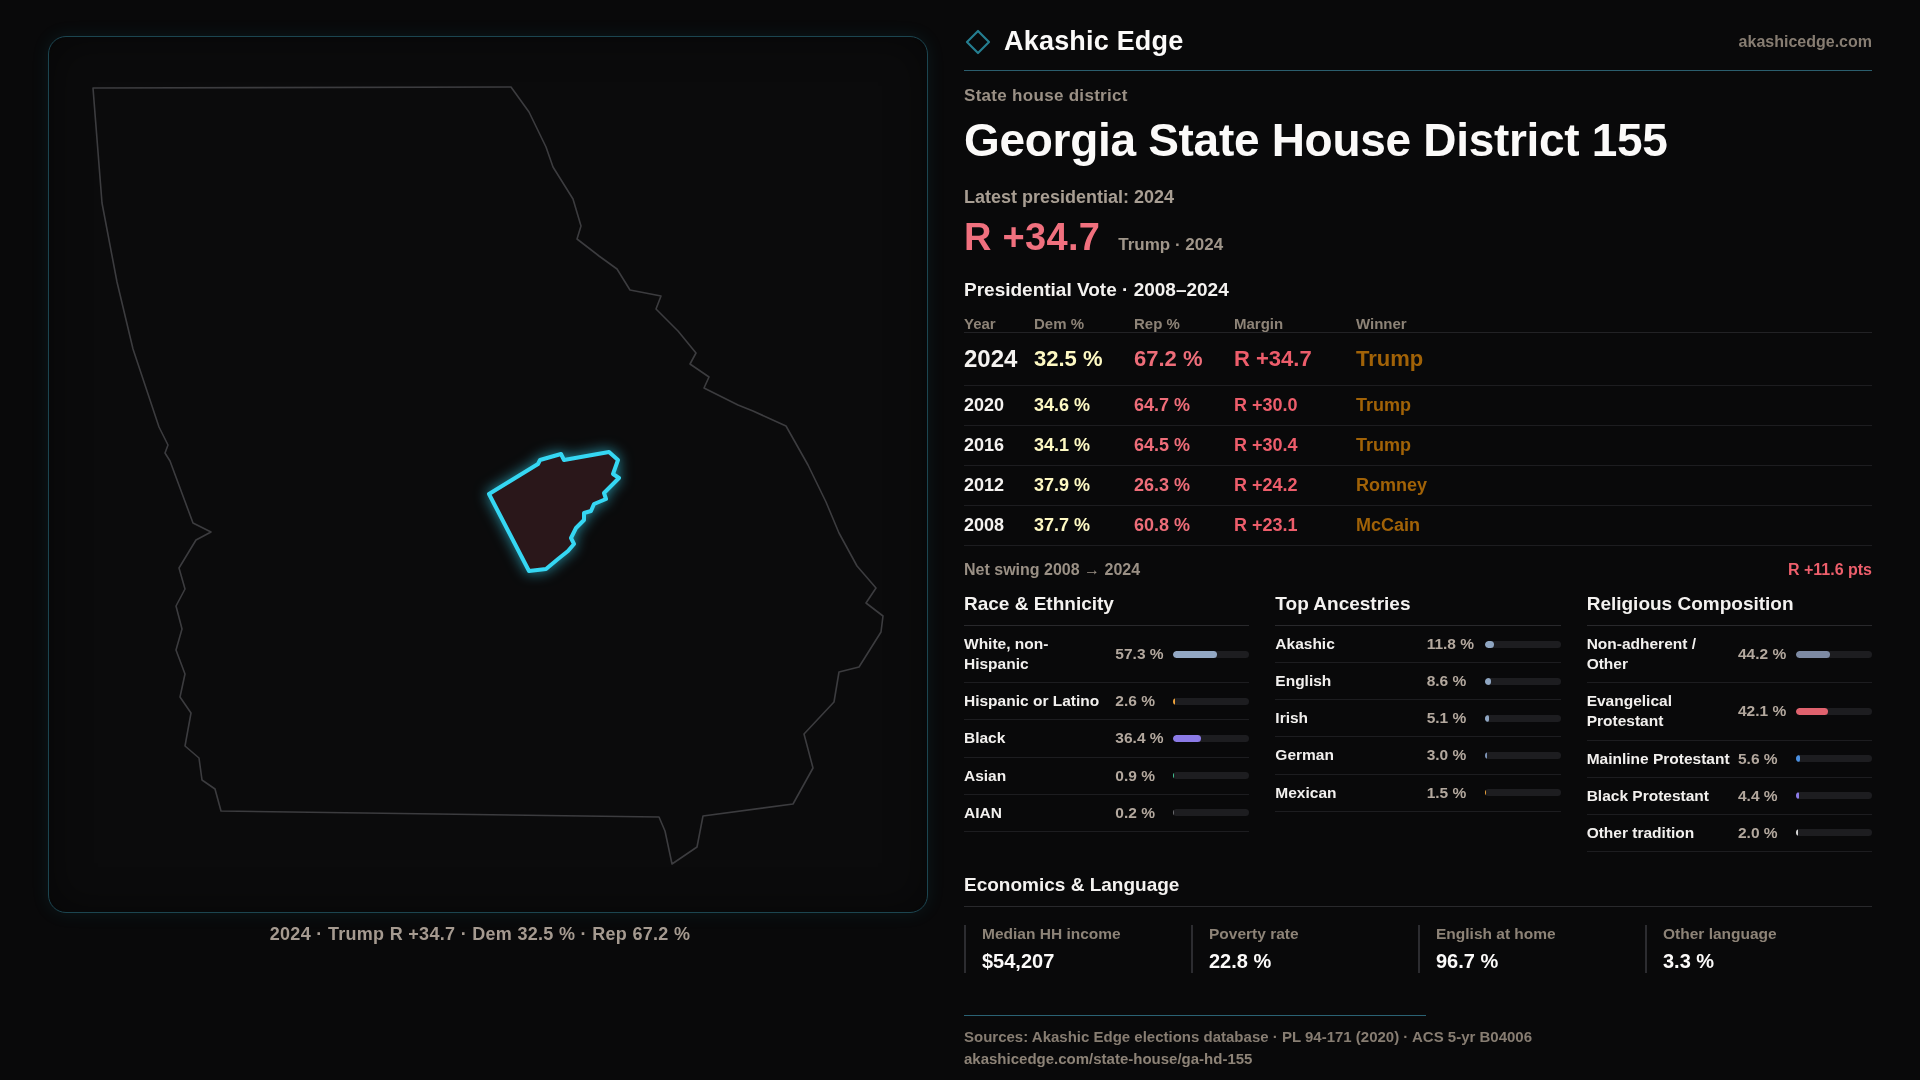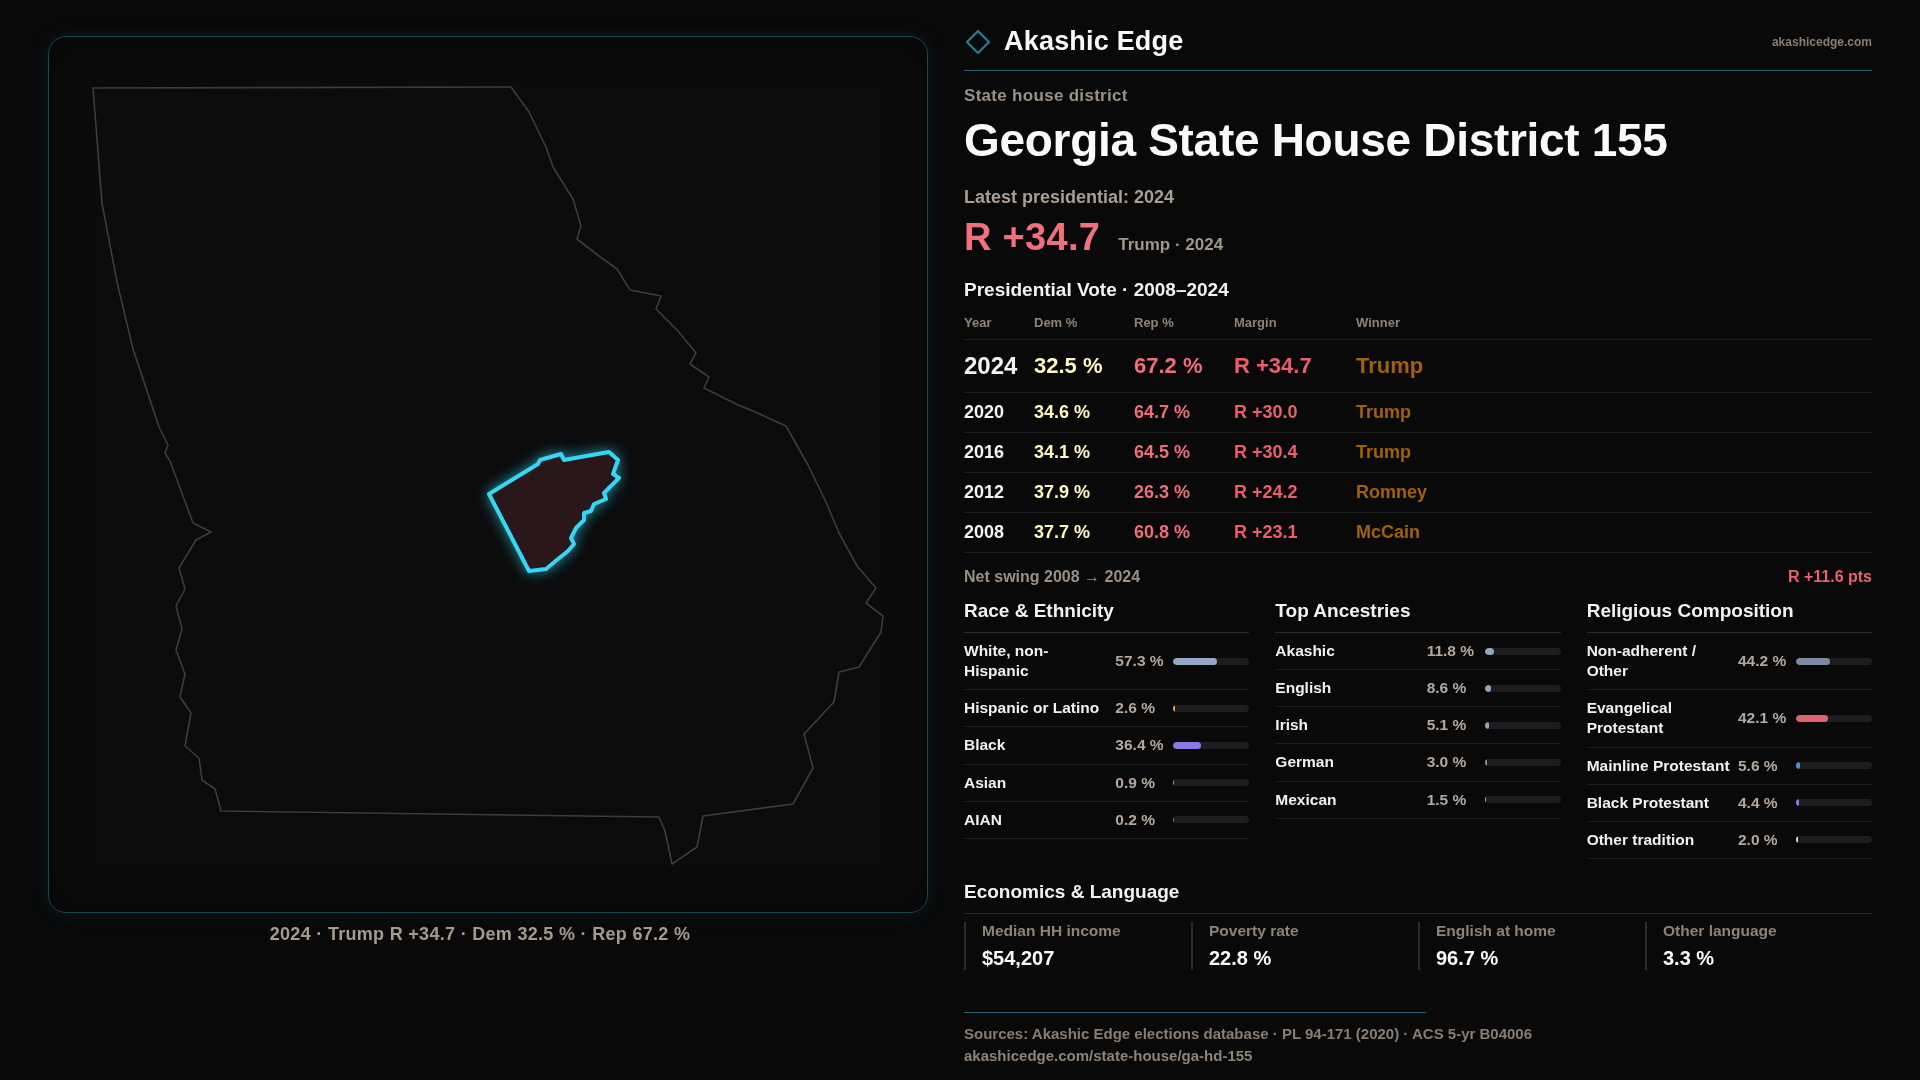--- a/index.html
+++ b/index.html
@@ -18,36 +18,36 @@
     position:absolute; left:40px; top:924px; width:880px; text-align:center;
     color:#a59a90; font-size:18px; letter-spacing:.3px; font-weight:600;
   }
 
   
   .right{ position:absolute; left:964px; top:26px; width:908px; }
 
   .brand-row{ display:flex; align-items:center; }
   .brand-left{ display:flex; align-items:center; gap:12px; }
   .brand-name{ font-size:27px; font-weight:700; letter-spacing:.2px; color:#fbfaf9; }
-  .brand-domain{ margin-left:auto; color:#877d72; font-size:12px; font-weight:600; }
+  .brand-domain{ margin-left:auto; color:#877d72; font-size:16px; font-weight:600; }
   .header-divider{ border-top:1px solid #2b5e6e; margin-top:13px; }
 
   .kicker{ margin-top:15px; color:#9a9085; font-size:17px; font-weight:600; letter-spacing:.3px; }
   .title{ margin-top:7px; font-size:46px; font-weight:700; letter-spacing:-.3px; color:#fbfaf9; }
   .latest{ margin-top:20px; color:#a89e93; font-size:18px; font-weight:700; }
 
   .headline{ display:flex; align-items:baseline; margin-top:8px; }
   .headline-margin{ font-size:38px; font-weight:700; color:#f0707e; letter-spacing:.3px; }
   .headline-sub{ margin-left:18px; color:#a0968a; font-size:17px; font-weight:600; }
 
   .table-title{ margin-top:20px; font-size:19px; font-weight:700; color:#f4f2f0; }
 
   .vt-header{ display:grid; grid-template-columns:70px 100px 100px 122px 1fr;
-    margin-top:14px; padding-bottom:9px; border-bottom:1px solid #222225;
-    color:#8d8377; font-size:13px; font-weight:600; }
+    margin-top:14px; border-bottom:1px solid #222225;
+    color:#8d8377; font-size:15px; font-weight:600; }
   .vt-row{ display:grid; grid-template-columns:70px 100px 100px 122px 1fr;
     align-items:center; border-bottom:1px solid #1d1d20; padding:9px 0; }
   .vt-row > div{ font-size:18px; font-weight:700; }
   .vt-row-top{ padding:12px 0; }
   .vt-row-top > div{ font-size:22px; }
   .vt-row-top .vt-year{ font-size:24px; }
   .vt-year{ color:#f5f3f1; }
   .vt-dem{ color:#fef9c3; }
   .vt-rep{ color:#ee6d79; }
   .vt-margin{ color:#ed5d6b; }
@@ -59,21 +59,21 @@
 
   .demo-grid{ display:grid; grid-template-columns:1fr 1fr 1fr; column-gap:26px; margin-top:14px; }
   .demo-title{ font-size:19px; font-weight:700; color:#f4f2f0; padding-bottom:10px; border-bottom:1px solid #29292c; }
   .demo-row{ display:flex; align-items:center; border-bottom:1px solid #1d1d20; padding:8px 0; min-height:36px; }
   .demo-label{ flex:1; font-size:15.5px; font-weight:700; color:#f2f0ee; line-height:1.3; padding-right:8px; }
   .demo-value{ width:58px; font-size:15.5px; color:#b3a89e; font-weight:600; }
   .demo-track{ width:76px; height:7px; background:#1d1d20; border-radius:4px; overflow:hidden; }
   .demo-fill{ height:100%; border-radius:4px; }
 
   .econ-title{ margin-top:22px; font-size:19px; font-weight:700; color:#f4f2f0; padding-bottom:10px; border-bottom:1px solid #29292c; }
-  .econ-stats{ display:flex; margin-top:8px;align-items:center; }
+  .econ-stats{ display:flex; margin-top:18px;align-items:center; }
   .stat{ width:235px; border-left:2px solid #2c2c30; padding-left:16px; }
   .stat-label{ color:#8d8377; font-size:15.5px; font-weight:600; }
   .stat-value{ margin-top:7px; color:#fbfaf9; font-size:20px; font-weight:700; }
 
   .footer{ margin-top:42px; }
   .footer-divider{ width:462px; border-top:1px solid #2a6274; }
   .sources{ margin-top:12px; color:#877d72; font-size:15px; font-weight:600; }
   .source-link{ margin-top:5px; color:#8d8377; font-size:15px; font-weight:700; }
 </style>
 </head>

